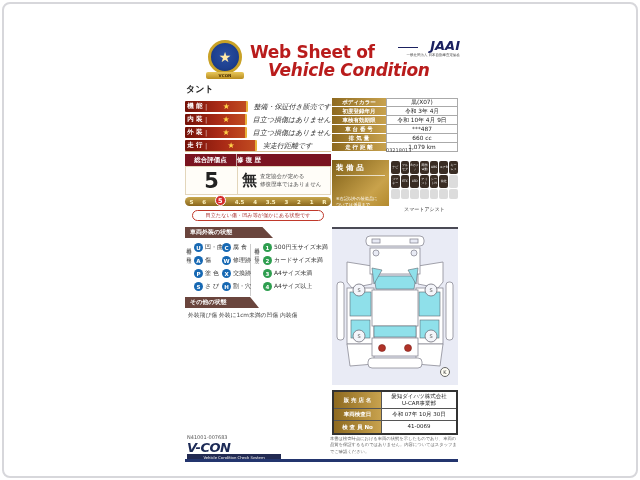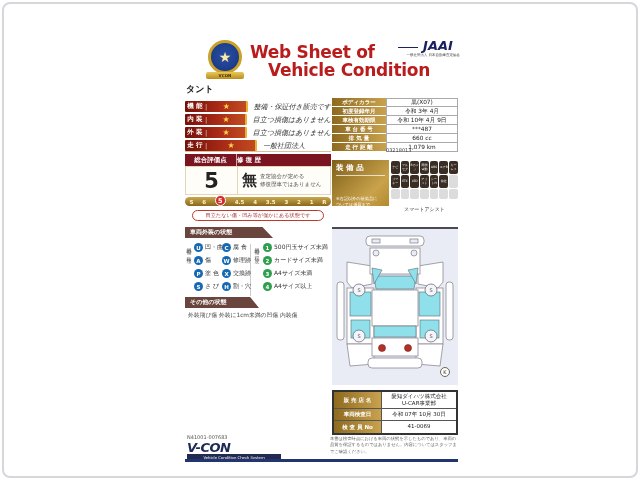--- a/index.html
+++ b/index.html
@@ -9,22 +9,22 @@
 
   
   #emblem { position:absolute; left:208px; top:40px; width:34px; height:34px; border-radius:50%;
             background:radial-gradient(circle at 50% 45%, #2a4fa0 0%, #1d3f8f 60%, #142c66 100%);
             border:3px solid #c9a227; display:flex; align-items:center; justify-content:center;
             color:#ffe9a8; font-size:14px; }
   #emblem-ribbon { position:absolute; left:206px; top:72px; width:38px; height:7px; background:linear-gradient(#e8c75a,#b98d20);
             border-radius:2px; color:#4d3000; font-size:4px; text-align:center; line-height:7px; font-weight:bold; }
   .title-line { position:absolute; color:#b91c1c; font-weight:800; font-size:17px; letter-spacing:-0.3px; white-space:nowrap; }
   #title1 { left:250px; top:42px; }
-  #title2 { left:268px; top:60px; }
-  #jaai { position:absolute; left:416px; top:38px; width:44px; text-align:center; color:#1b2160;
+  #title2 { left:268px; top:60px;font-style:italic; }
+  #jaai { position:absolute; left:416px; top:38px; width:44px; text-align:right; color:#1b2160;
           font-size:13px; font-weight:900; font-style:italic; letter-spacing:0px; }
   #jaai-sub { position:absolute; left:390px; top:53px; width:70px; text-align:right; color:#444; font-size:3.5px; }
   #jaai-dash { position:absolute; left:398px; top:47px; width:20px; height:1px; background:#1b2160; }
 
   
   #vehicle-name { position:absolute; left:186px; top:83px; font-size:9px; font-weight:bold; color:#222; }
 
   
   .rating-row { position:absolute; left:185px; width:146px; height:11px; display:flex; align-items:center; }
   .rating-chip { width:72px; height:11px; background:linear-gradient(90deg,#741108 0%,#a92a16 55%,#c14b20 100%);
@@ -167,21 +167,21 @@
       <span class="star">★</span>
     </div>
     <span class="rating-desc">目立つ損傷はありません</span>
   </div>
   <div class="rating-row" style="top:140px">
     <div class="rating-chip">
       <span class="lbl">走 行</span>
       <span class="sep">|</span>
       <span class="star">★</span>
     </div>
-    <span class="rating-desc">一般社団法人</span>
+    <span class="rating-desc">実走行距離です</span>
   </div>
 
   <div id="sep-tan"></div>
 
   <div id="eval-head">
     <div class="c1">総合評価点</div>
     <div class="c2">修 復 歴</div>
   </div>
   <div id="eval-body">
     <div id="eval-score">5</div>

